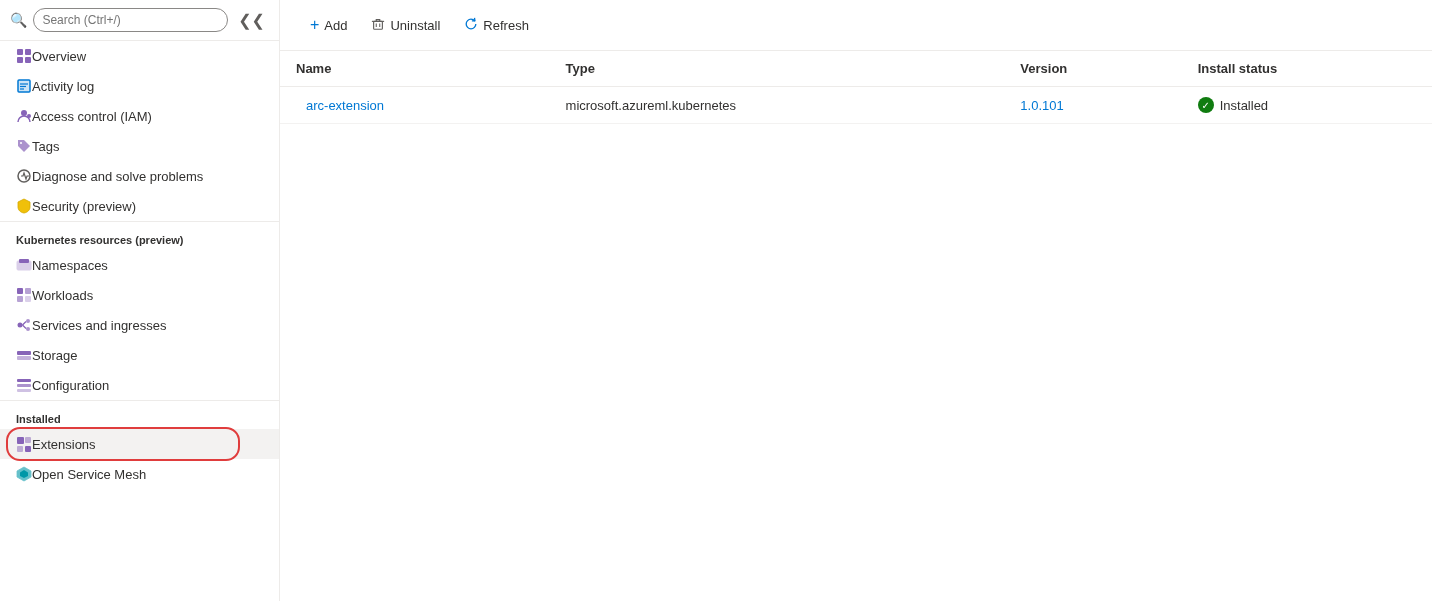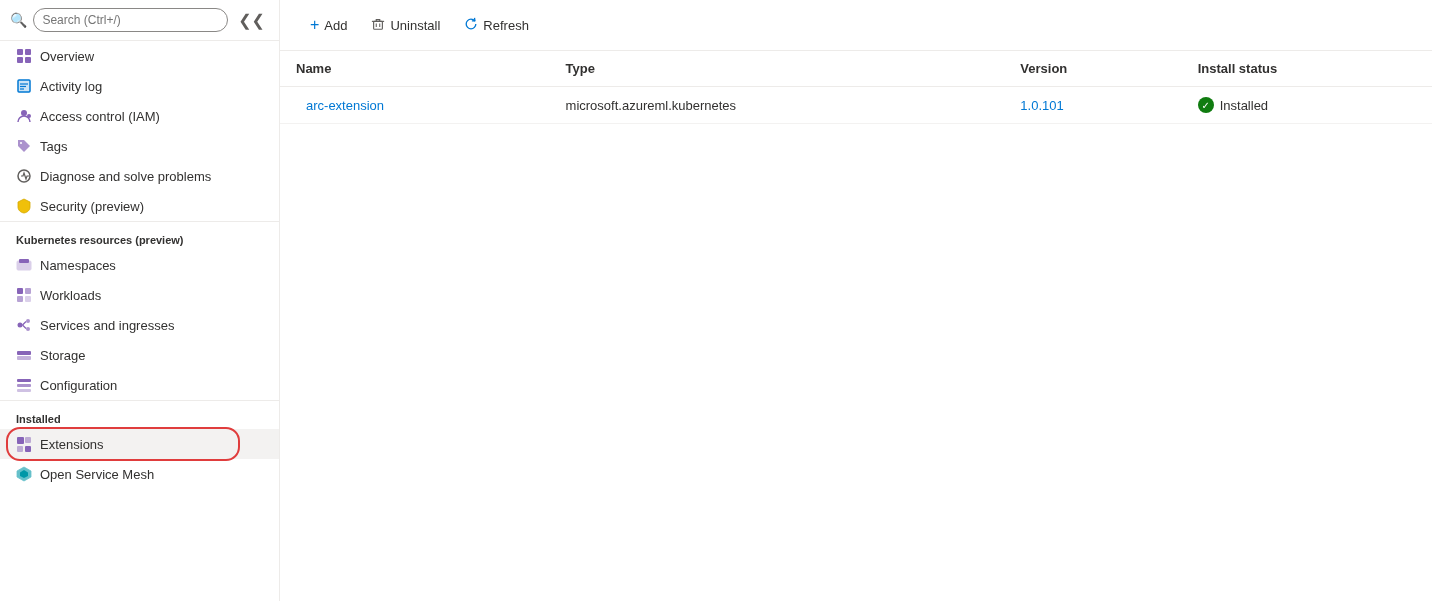--- a/index.html
+++ b/index.html
@@ -41,21 +41,20 @@
       border: none;
       cursor: pointer;
       color: #605e5c;
       font-size: 16px;
       padding: 2px 4px;
     }
 
     .nav-item {
       display: flex;
       align-items: center;
-      gap: 8px;
       padding: 7px 16px;
       cursor: pointer;
       color: #323130;
       font-size: 13px;
       text-decoration: none;
     }
 
     .nav-item.active {
       background: #f3f2f1;
     }

